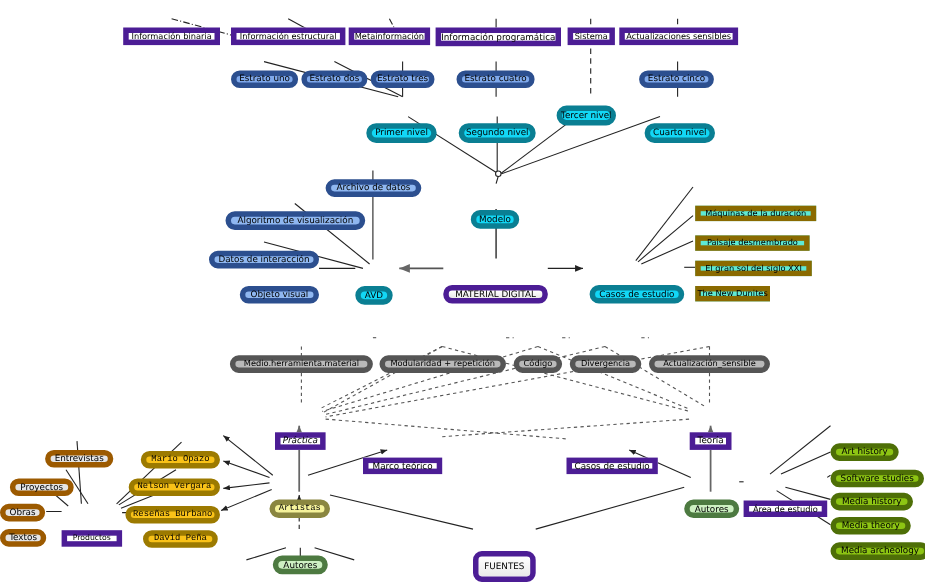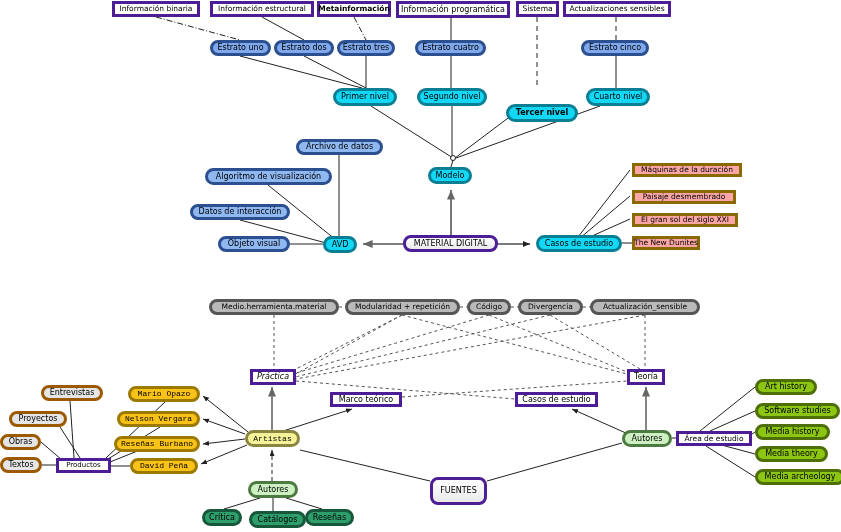--- a/index.html
+++ b/index.html
@@ -1,31 +1,31 @@
 <!DOCTYPE html>
 <html><head>
 <meta charset="utf-8">
 <style>
   html,body{margin:0;padding:0;background:#ffffff;}
   #canvas{position:relative;width:841px;height:532px;background:#ffffff;
           font-family:"DejaVu Sans","Liberation Sans",sans-serif;overflow:hidden;}
   svg.edges{position:absolute;left:0;top:0;width:841px;height:532px;pointer-events:none;}
   .node{position:absolute;box-sizing:border-box;display:flex;align-items:center;
         justify-content:center;white-space:nowrap;text-align:right;
-        border:3px solid #4c1d95;color:#000;line-height:1;}
+        border:5px solid #4c1d95;color:#000;line-height:1;margin-top:24px;}
   
   .rect{border-radius:0;}
   .pill{border-radius:9px;}
   
   .white{background:#ffffff;}
   .whitegrad{background:linear-gradient(#ffffff,#e9e9e9);border-radius:8px;}
   .cyan{background:#12d7f5;border-color:#0a7f93;}
   .cornflower{background:#7fa9ec;border-color:#2c4f8f;}
   .lightblue{background:#8fb7f0;border-color:#2c4f8f;}
-  .amberbox{background:#fca5a5;border-color:#8a6a00;}
+  .amberbox{background:#5eead4;border-color:#8a6a00;}
   .orange{background:#e5e5e5;border-color:#9c5a00;}
   .gold{background:#f9c218;border-color:#9c7a00;font-family:Liberation Mono, monospace;}
   .paleyellow{background:#f5f29a;border-color:#8a8640;font-family:Liberation Mono, monospace;}
   .palegreen{background:#cdf0c2;border-color:#4d7a41;}
   .seagreen{background:#2f9e6d;border-color:#17573a;}
   .yellowgreen{background:#8dc513;border-color:#4e6f07;}
   .graybox{background:#b9b9b9;border-color:#555;border-radius:9px;}
 </style>
 </head>
 <body>
@@ -134,32 +134,32 @@
       <path d="M710,431 L755,411"></path>
       <path d="M752,434 L755,432"></path>
       <path d="M714,443 L755,454"></path>
       <path d="M706,446 L755,477"></path>
       <path d="M672,438 L676,438"></path>
     </g>
   </svg>
 
 <div class="node white rect" style="left: 112px; top: 1px; width: 88px; height: 16px; font-size: 7.5px;">Información binaria</div>
     <div class="node white rect" style="left: 210px; top: 1px; width: 104px; height: 16px; font-size: 7.5px;">Información estructural</div>
-    <div class="node white rect" style="left: 317px; top: 1px; width: 74px; height: 16px; font-size: 7.5px; font-weight: bold;">Metainformación</div>
+    <div class="node white rect" style="left: 317px; top: 1px; width: 74px; height: 16px; font-size: 7.5px;">Metainformación</div>
     <div class="node white rect" style="left: 396px; top: 1px; width: 114px; height: 17px; font-size: 8px;">Información programática</div>
     <div class="node white rect" style="left: 516px; top: 1px; width: 43px; height: 16px; font-size: 7.5px;">Sistema</div>
     <div class="node white rect" style="left: 563px; top: 1px; width: 108px; height: 16px; font-size: 7.5px;">Actualizaciones sensibles</div>
     <div class="node cornflower pill" style="left: 210px; top: 40px; width: 61px; height: 16px; font-size: 8px;">Estrato uno</div>
     <div class="node cornflower pill" style="left: 274px; top: 40px; width: 60px; height: 16px; font-size: 8px;">Estrato dos</div>
     <div class="node cornflower pill" style="left: 337px; top: 40px; width: 58px; height: 16px; font-size: 8px;">Estrato tres</div>
     <div class="node cornflower pill" style="left: 415px; top: 40px; width: 71px; height: 16px; font-size: 8px;">Estrato cuatro</div>
     <div class="node cornflower pill" style="left: 581px; top: 40px; width: 68px; height: 16px; font-size: 8px;">Estrato cinco</div>
     <div class="node cyan pill" style="left: 333px; top: 88px; width: 64px; height: 18px; font-size: 8px;">Primer nivel</div>
     <div class="node cyan pill" style="left: 417px; top: 88px; width: 70px; height: 18px; font-size: 8px;">Segundo nivel</div>
-    <div class="node cyan pill" style="left: 506px; top: 104px; width: 72px; height: 18px; font-size: 8px; font-weight: bold;">Tercer nivel</div>
+    <div class="node cyan pill" style="left: 506px; top: 72px; width: 54px; height: 18px; font-size: 8px;">Tercer nivel</div>
     <div class="node cyan pill" style="left: 586px; top: 88px; width: 64px; height: 18px; font-size: 8px;">Cuarto nivel</div>
     <div class="node lightblue pill" style="left: 296px; top: 139px; width: 87px; height: 16px; font-size: 8px;">Archivo de datos</div>
     <div class="node lightblue pill" style="left: 205px; top: 168px; width: 127px; height: 17px; font-size: 8px;">Algoritmo de visualización</div>
     <div class="node lightblue pill" style="left: 190px; top: 204px; width: 100px; height: 16px; font-size: 8px;">Datos de interacción</div>
     <div class="node lightblue pill" style="left: 218px; top: 236px; width: 72px; height: 16px; font-size: 8px;">Objeto visual</div>
     <div class="node cyan pill" style="left: 323px; top: 236px; width: 34px; height: 17px; font-size: 8px;">AVD</div>
     <div class="node cyan pill" style="left: 428px; top: 167px; width: 44px; height: 17px; font-size: 8px;">Modelo</div>
     <div class="node whitegrad" style="left: 403px; top: 235px; width: 95px; height: 17px; font-size: 8px;">MATERIAL DIGITAL</div>
     <div class="node cyan pill" style="left: 536px; top: 235px; width: 86px; height: 17px; font-size: 8px;">Casos de estudio</div>
     <div class="node amberbox rect" style="left: 632px; top: 163px; width: 110px; height: 14px; font-size: 7.5px;">Máquinas de la duración</div>

